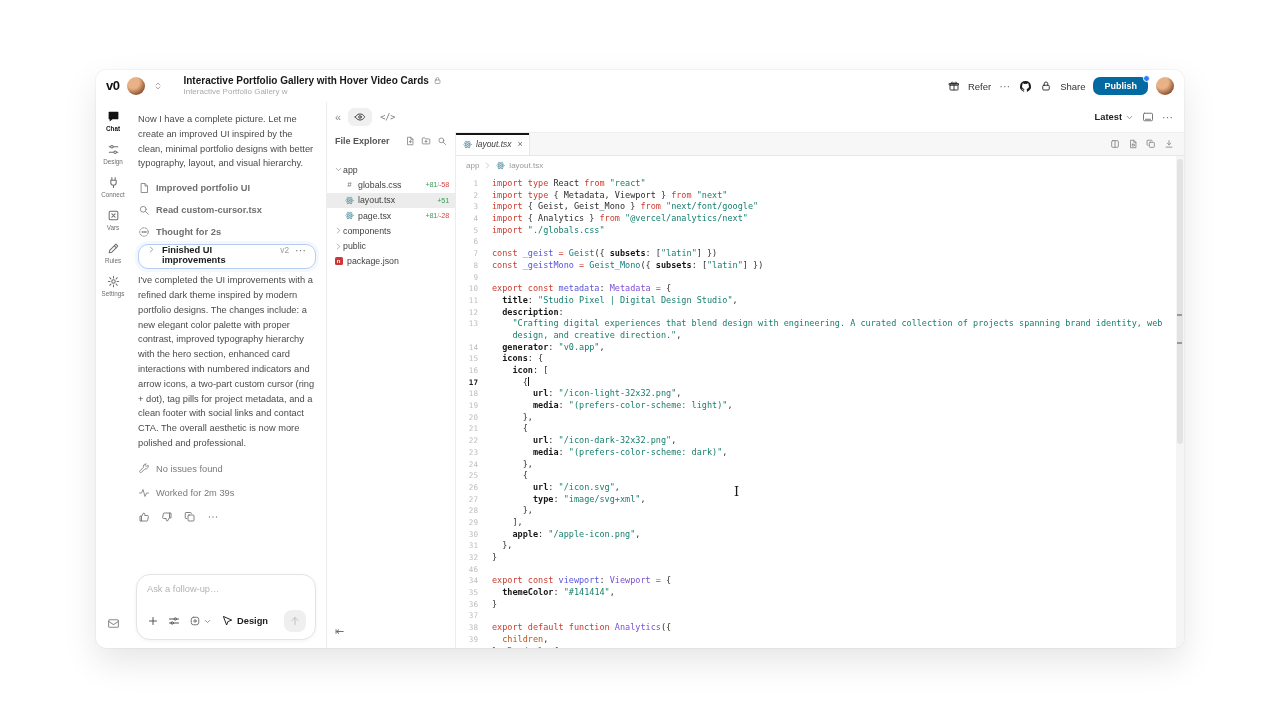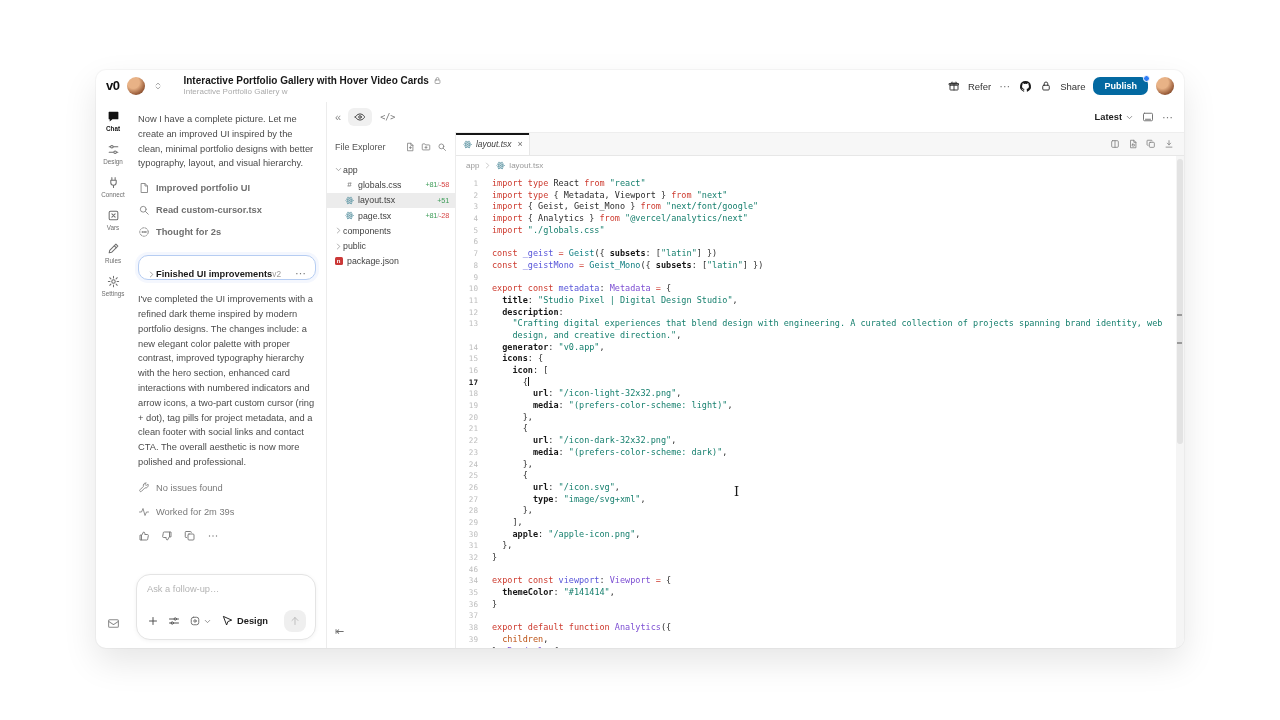--- a/index.html
+++ b/index.html
@@ -27,26 +27,26 @@
     align-items:center;gap:11px;padding-top:8px;}
   .rail-item{display:flex;flex-direction:column;align-items:center;gap:2px;color:#6e6e6e;width:100%;}
   .rail-item .rlabel{font-size:6.3px;}
   .rail-item.active{color:#111;}
   .rail-item.active .rlabel{font-weight:700;}
   #rail .inboxwrap{margin-top:auto;margin-bottom:14px;color:#8a8a8a;}
   
   #chat{position:absolute;left:34px;top:32px;bottom:0;width:196px;padding:10px 10px 0 8px;}
   .intro,.cbody{font-size:9.3px;line-height:14.8px;color:#4b4b4b;margin:0 0 6px 0;}
   .task{display:flex;align-items:center;gap:6px;height:22px;color:#6f6f6f;font-size:9.3px;font-weight:bold;}
-  .fin-card{margin-top:12px;display:flex;align-items:flex-end;height:25px;border:1px solid #b6cdf2;
+  .fin-card{margin-top:1px;display:flex;align-items:flex-start;gap:6px;height:25px;border:1px solid #b6cdf2;
     border-radius:10px;background:#fff;padding:0 8px;box-shadow:0 0 0 3px rgba(96,146,245,.07);}
   .fin-card .flabel{font-size:9.3px;color:#1a1a1a;font-weight:600;}
   .fin-card .fver{font-size:8.3px;color:#9a9a9a;}
   .fin-card .fmenu{margin-left:auto;color:#7a7a7a;}
-  .cbody{margin-top:12px;}
+  .cbody{margin-top:4px;}
   .statusrow{display:flex;align-items:center;gap:6px;height:24px;color:#7a7a7a;font-size:9.3px;}
   #actions{display:flex;align-items:center;gap:11px;margin-top:6px;color:#7a7a7a;}
   .composer{position:absolute;left:6px;right:10px;bottom:8px;height:66px;border:1px solid #e4e4e4;
     border-radius:14px;background:#fff;box-shadow:0 1px 4px rgba(0,0,0,.05);padding:9px 9px 7px 10px;
     display:flex;flex-direction:column;justify-content:space-between;}
   .placeholder{font-size:9.3px;color:#b4b4b4;}
   .comp-row{display:flex;align-items:center;gap:9px;color:#4a4a4a;}
   .modelchip{display:flex;align-items:center;gap:2px;color:#6e6e6e;}
   .designchip{display:flex;align-items:center;gap:4px;font-size:9.3px;font-weight:700;color:#1c1c1c;}
   .send{margin-left:auto;width:22px;height:22px;border-radius:8px;background:#efefef;display:flex;
@@ -56,21 +56,21 @@
     border-radius:0 0 10px 0;overflow:hidden;}
   .toolbar{height:30px;display:flex;align-items:center;justify-content:space-between;padding:0 10px 0 8px;}
   .tb-l,.tb-r{display:flex;align-items:center;gap:8px;color:#6f6f6f;}
   .chev2{font-size:11px;color:#8a8a8a;letter-spacing:-1px;}
   .eyepill{background:#f0f0f0;border-radius:6px;padding:3px 6px;display:flex;align-items:center;color:#3d3d3d;}
   .codeglyph{font-family:"DejaVu Sans Mono",monospace;font-size:8.5px;color:#7a7a7a;}
   .latest{font-size:9.3px;font-weight:600;color:#222;display:flex;align-items:center;gap:3px;}
   .workspace{position:absolute;left:0;right:0;top:30px;bottom:0;display:flex;}
   
   #explorer{width:129px;border-right:1px solid #ececec;position:relative;padding-top:4px;}
-  .exp-head{display:flex;align-items:center;height:22px;padding:0 8px;}
+  .exp-head{display:flex;align-items:flex-start;height:22px;padding:0 8px;font-weight:bold;}
   .exp-title{font-size:9px;color:#555;}
   .exp-icons{margin-left:auto;display:flex;gap:6px;color:#7d7d7d;}
   #tree{margin-top:4px;}
   .trow2{display:flex;align-items:center;height:15.3px;font-size:8.8px;color:#3f3f3f;padding-right:6px;}
   .trow2.selected{background:#ececec;}
   .tindent{flex:0 0 auto;}
   .tchev{width:10px;color:#8b8b8b;display:flex;justify-content:center;}
   .ticon{width:11px;display:flex;justify-content:center;align-items:center;margin-right:3px;}
   .tname{white-space:nowrap;}
   .tdiff{margin-left:auto;font-size:7.3px;letter-spacing:-0.2px;}

